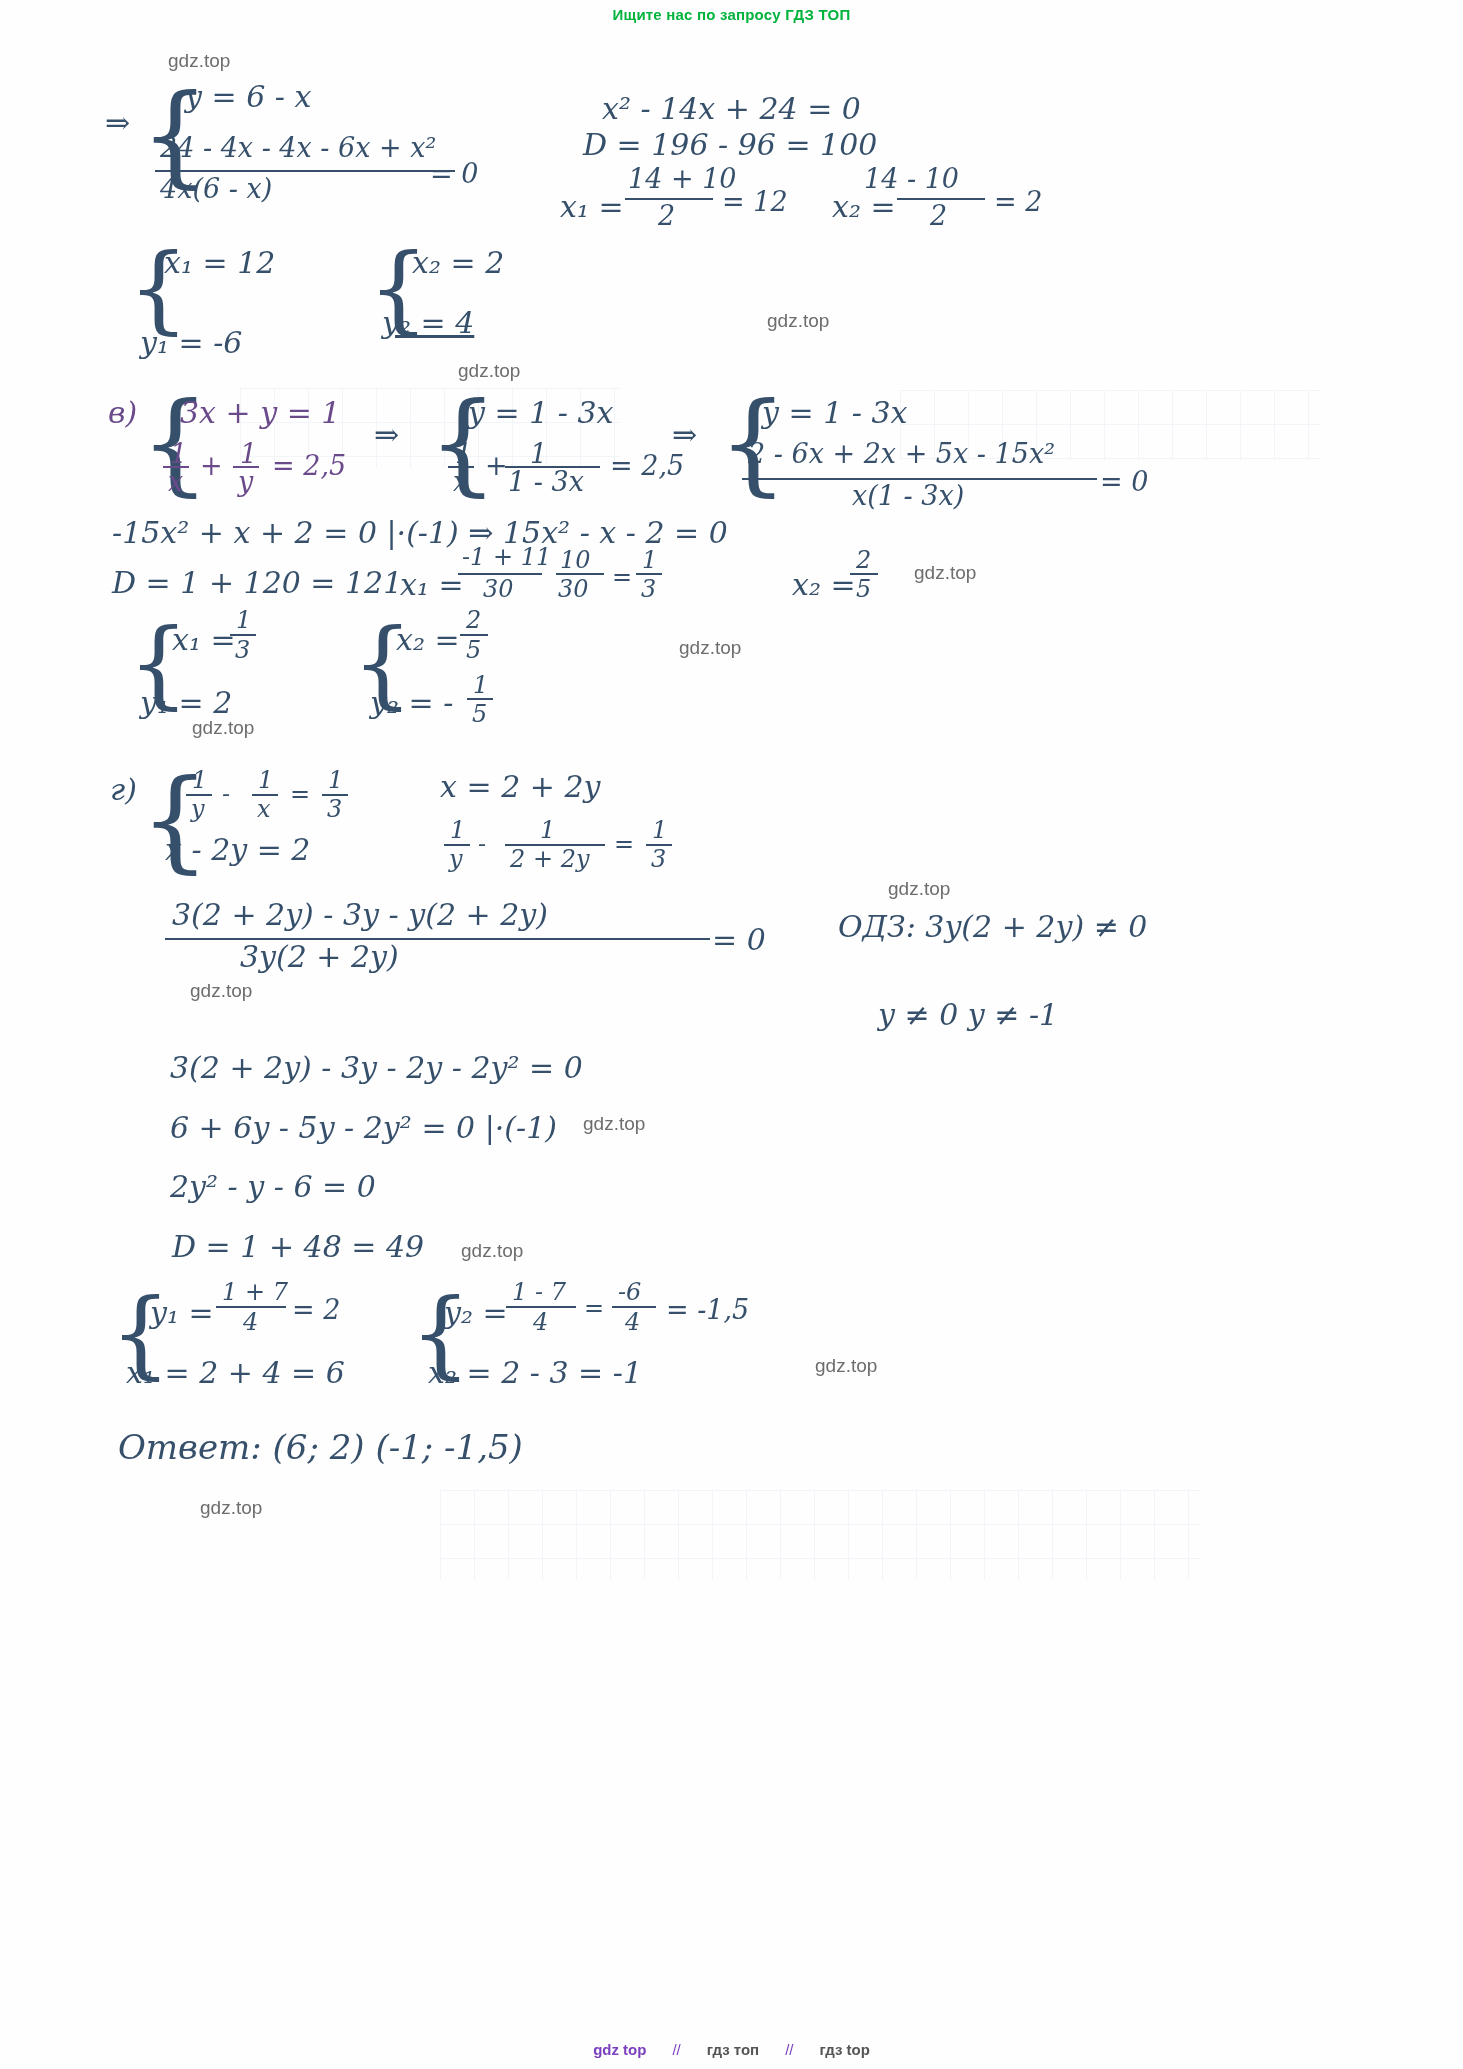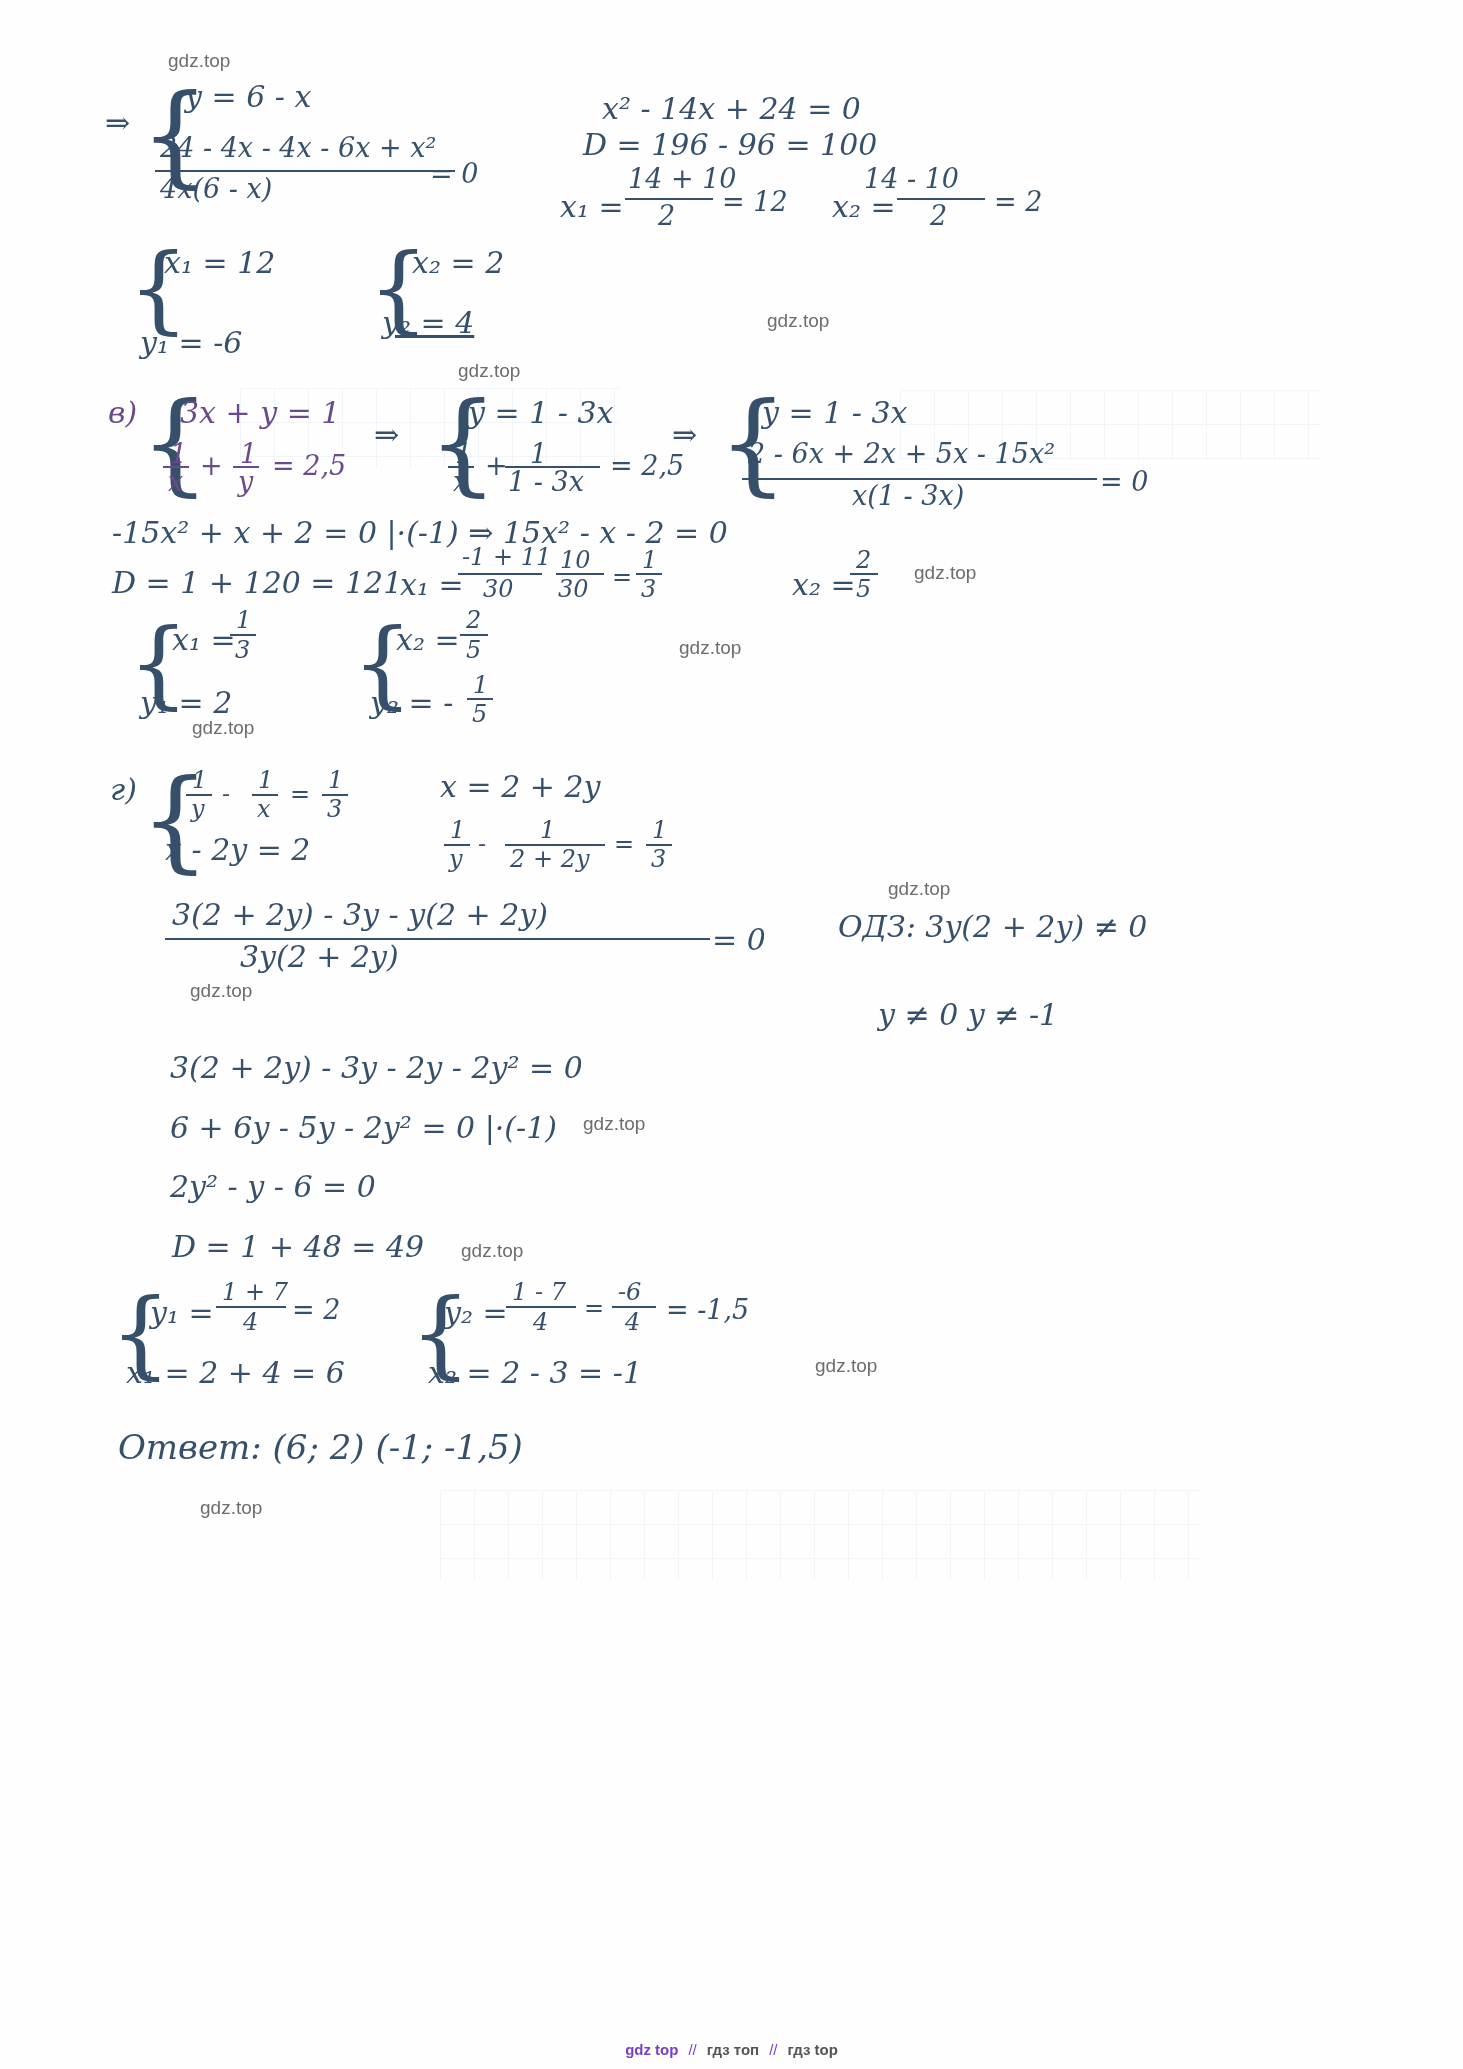--- a/index.html
+++ b/index.html
@@ -37,21 +37,21 @@
   
   .bottom-banner {
     position: absolute;
     bottom: 8px;
     left: 0;
     width: 1463px;
     height: 24px;
     display: flex;
     align-items: center;
     justify-content: center;
-    gap: 10px;
+    gap: 26px;
     font-size: 15px;
     color: #7a3fbf;
     font-weight: bold;
   }
   .bottom-banner .sep { color: #7a3fbf; font-weight: normal; }
   .bottom-banner .grey { color: #555; }
 
   
   .wm {
     position: absolute;
@@ -107,20 +107,23 @@
 </style>
 </head>
 <body>
 
 <div class="page">
 
   <div class="ghost" style="left:240px;top:388px;width:380px;height:80px;"></div>
   <div class="ghost" style="left:900px;top:390px;width:420px;height:70px;"></div>
   <div class="ghost" style="left:440px;top:1490px;width:760px;height:90px;"></div>
 
+  <div class="top-banner">
+    <span>Ищите нас по запросу ГДЗ ТОП</span>
+  </div>
 
   <div class="wm" style="left:168px;top:50px;">gdz.top</div>
   <div class="wm" style="left:767px;top:310px;">gdz.top</div>
   <div class="wm" style="left:458px;top:360px;">gdz.top</div>
   <div class="wm" style="left:914px;top:562px;">gdz.top</div>
   <div class="wm" style="left:679px;top:637px;">gdz.top</div>
   <div class="wm" style="left:192px;top:717px;">gdz.top</div>
   <div class="wm" style="left:888px;top:878px;">gdz.top</div>
   <div class="wm" style="left:190px;top:980px;">gdz.top</div>
   <div class="wm" style="left:583px;top:1113px;">gdz.top</div>

